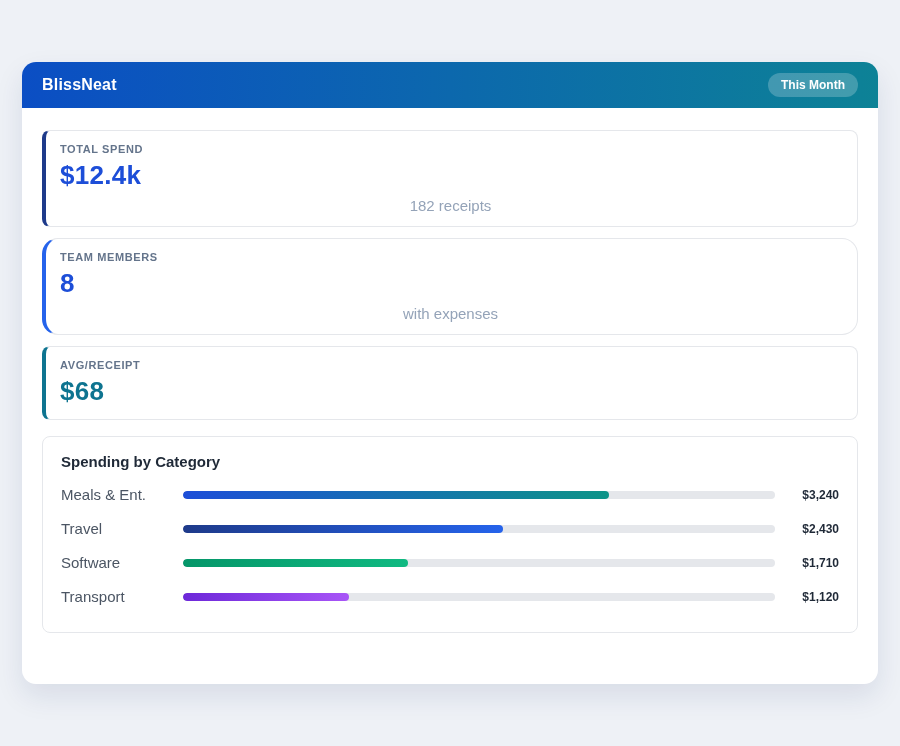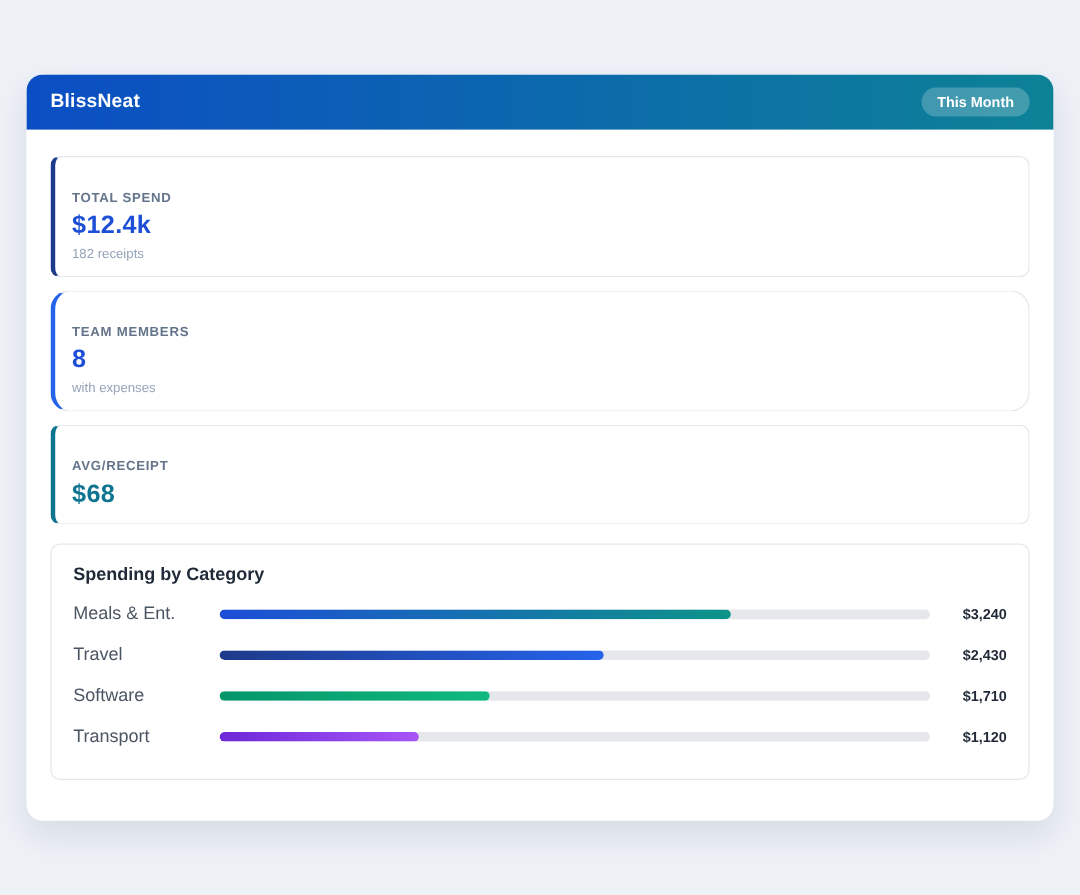--- a/index.html
+++ b/index.html
@@ -42,41 +42,42 @@
     border-radius: 999px;
     border: none;
     cursor: pointer;
   }
   .app-body { padding: 22px 20px 20px 20px; }
   .stat-card {
     border: 1px solid #e5e7eb;
     border-left-width: 4px;
     border-left-style: solid;
     border-radius: 8px;
-    padding: 28px 16px 12px 14px;
+    padding: 12px 16px 12px 14px;
     margin-bottom: 11px;
     background: #ffffff;
   }
   .stat-label {
     font-size: 11px;
     font-weight: bold;
     letter-spacing: 0.6px;
     color: #64748b;
     text-transform: uppercase;
   }
   .stat-value {
-    font-size: 21px;
+    font-size: 26px;
     font-weight: bold;
     margin-top: 5px;
     letter-spacing: 0.3px;
   }
   .stat-sub {
-    font-size: 11px;
+    font-size: 15px;
     color: #94a3b8;
     margin-top: 6px;
+    text-align: center;
   }
   .stat-sub:empty { display: none; }
   .category-card {
     border: 1px solid #e5e7eb;
     border-radius: 8px;
     padding: 16px 18px 10px 18px;
     margin-top: 16px;
     background: #ffffff;
   }
   .category-title {

